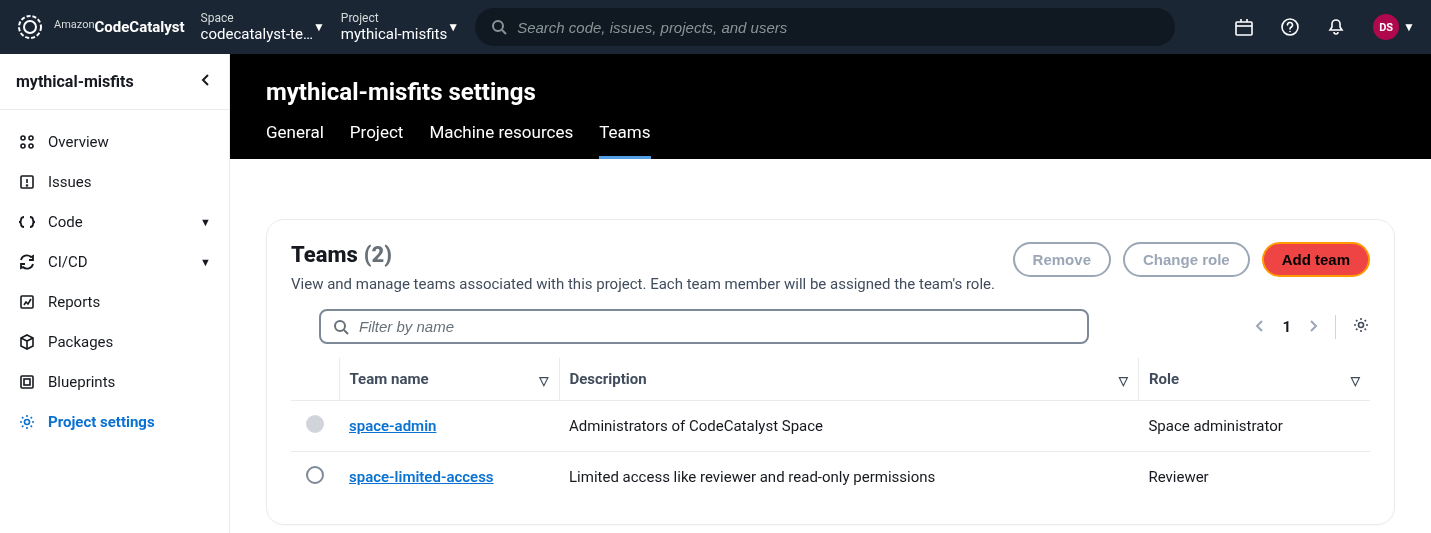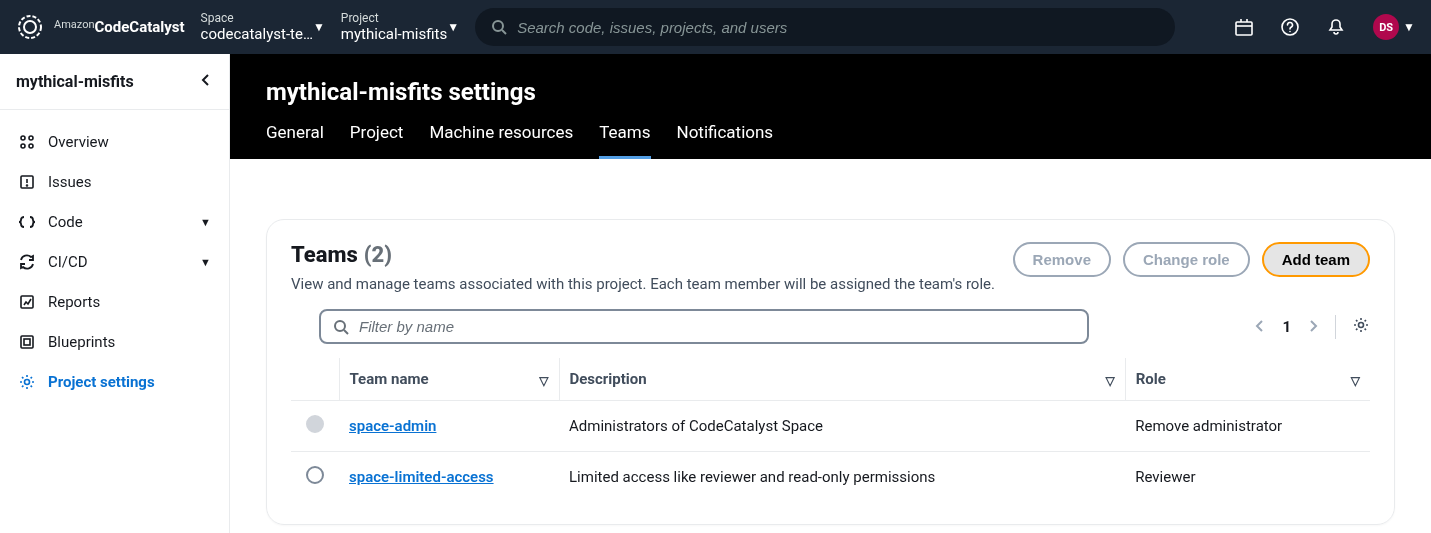--- a/index.html
+++ b/index.html
@@ -55,21 +55,21 @@
     .panel-head { display: flex; align-items: flex-start; justify-content: space-between; gap: 16px; }
     .panel-titles { flex: 1; }
     .panel-title-row { display: flex; align-items: baseline; gap: 6px; }
     .panel-title { font-size: 22px; font-weight: 800; }
     .panel-count { font-size: 22px; font-weight: 800; color: #687078; }
     .panel-desc { font-size: 15px; color: #414d5c; margin-top: 8px; }
     .panel-actions { display: flex; gap: 12px; }
     .btn { border-radius: 20px; padding: 7px 18px; font-size: 15px; font-weight: 700; cursor: pointer; border: 2px solid; background: #fff; }
     .btn.secondary { border-color: #9ba7b6; color: #687078; }
     .btn.secondary.disabled { color: #9ba7b6; cursor: default; }
-    .btn.primary { background: #e5e5e5; border-color: #ff9900; color: #000; }
+    .btn.primary { background: #ef4444; border-color: #ff9900; color: #000; }
 
     .filter-row { display: flex; align-items: center; gap: 18px; margin-top: 16px; padding-left: 28px; }
     .filter-input-wrap { flex: 1; display: flex; align-items: center; gap: 10px; border: 2px solid #7d8998; border-radius: 8px; padding: 7px 12px; max-width: 770px; }
     .filter-input { flex: 1; border: none; outline: none; font-size: 15px; font-style: italic; }
     .filter-input::placeholder { color: #687078; font-style: italic; }
     .pager { display: flex; align-items: center; gap: 16px; margin-left: auto; }
     .pager-arrow { color: #9ba7b6; cursor: pointer; }
     .pager-num { font-size: 15px; font-weight: 700; }
     .pager-divider { width: 1px; height: 24px; background: #d1d5db; }
 
@@ -212,20 +212,29 @@
             <svg width="16" height="16" viewBox="0 0 16 16" fill="none" stroke="#16191f" stroke-width="1.6">
               <rect x="2" y="2" width="12" height="12" rx="1"></rect>
               <path d="M5 11l2-3 2 2 3-5"></path>
             </svg>
           </span>
         <span>Reports</span>
       </div>
       <div class="nav-item">
         <span class="nav-icon">
             <svg width="16" height="16" viewBox="0 0 16 16" fill="none" stroke="#16191f" stroke-width="1.6">
+              <path d="M8 1l6 3v8l-6 3-6-3V4z"></path>
+              <path d="M2 4l6 3 6-3M8 7v8"></path>
+            </svg>
+          </span>
+        <span>Packages</span>
+      </div>
+      <div class="nav-item">
+        <span class="nav-icon">
+            <svg width="16" height="16" viewBox="0 0 16 16" fill="none" stroke="#16191f" stroke-width="1.6">
               <rect x="2" y="2" width="12" height="12" rx="1"></rect>
               <rect x="5" y="5" width="6" height="6"></rect>
             </svg>
           </span>
         <span>Blueprints</span>
       </div>
       <div class="nav-item active">
         <span class="nav-icon">
             <svg width="16" height="16" viewBox="0 0 16 16" fill="none" stroke="#0972d3" stroke-width="1.6">
               <circle cx="8" cy="8" r="2.5"></circle>
@@ -238,21 +247,20 @@
   </div>
 
   <div class="content">
     <div class="page-header">
       <div class="page-title">mythical-misfits settings</div>
       <div class="page-tabs">
         <div class="page-tab">General</div>
         <div class="page-tab">Project</div>
         <div class="page-tab">Machine resources</div>
         <div class="page-tab active">Teams</div>
-        <div class="page-tab">Notifications</div>
       </div>
     </div>
 
     <div class="content-inner">
       <div class="panel">
         <div class="panel-head">
           <div class="panel-titles">
             <div class="panel-title-row">
               <span class="panel-title">Teams</span>
               <span class="panel-count">(2)</span>
@@ -312,21 +320,21 @@
                     <span class="sort-tri">▽</span>
                   </div>
               </th>
             </tr>
           </thead>
           <tbody>
             <tr>
               <td style="text-align:center"><span class="radio filled"></span></td>
               <td><a class="team-link">space-admin</a></td>
               <td>Administrators of CodeCatalyst Space</td>
-              <td>Remove administrator</td>
+              <td>Space administrator</td>
             </tr>
             <tr>
               <td style="text-align:center"><span class="radio"></span></td>
               <td><a class="team-link">space-limited-access</a></td>
               <td>Limited access like reviewer and read-only permissions</td>
               <td>Reviewer</td>
             </tr>
           </tbody>
         </table>
       </div>

